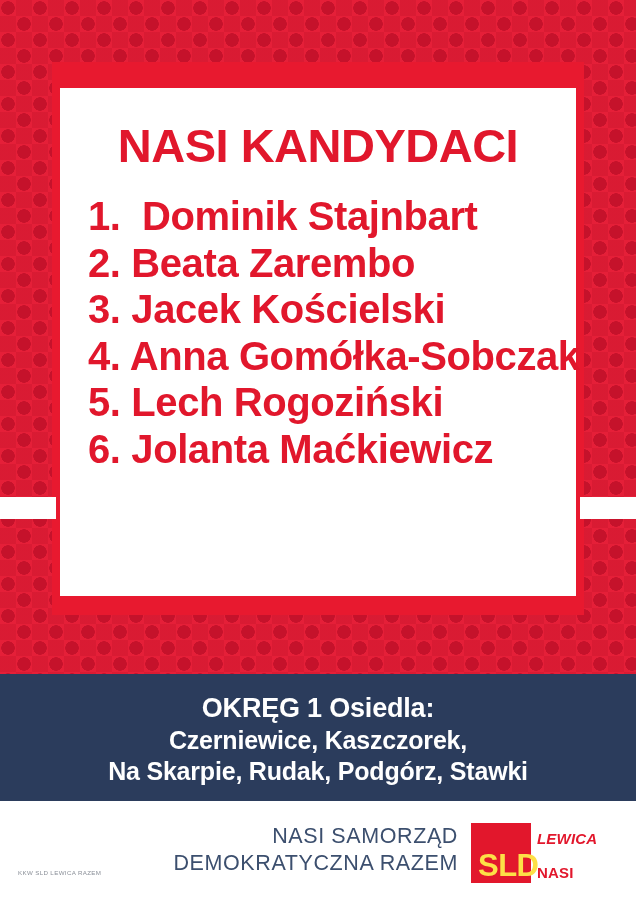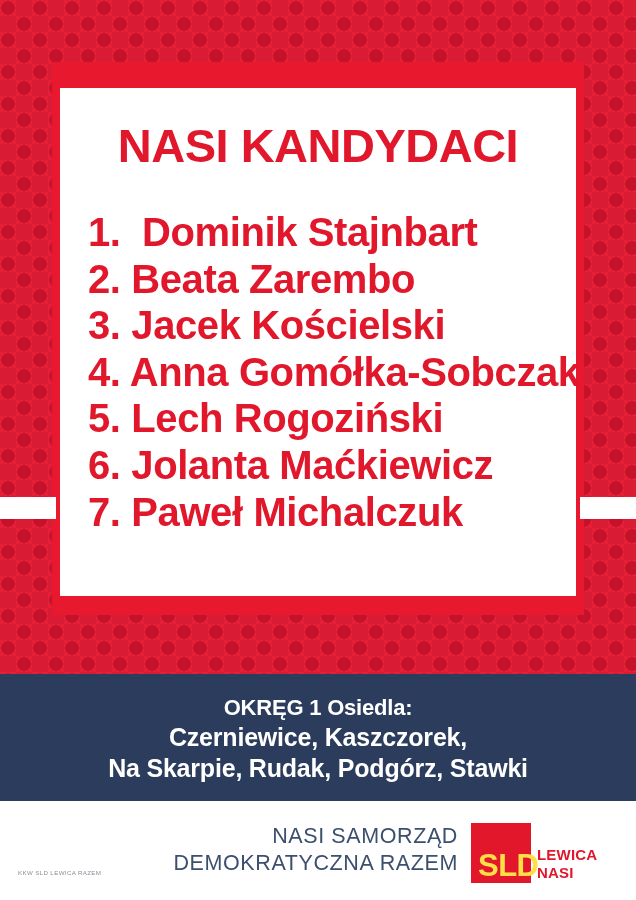--- a/index.html
+++ b/index.html
@@ -89,21 +89,21 @@
     padding: 34px 16px 0 16px;
   }
 
   .poster-title {
     color: #e1172c;
     font-size: 47px;
     font-weight: bold;
     letter-spacing: -0.5px;
     text-align: center;
     line-height: 1;
-    margin: 0 0 40px 0;
+    margin: 0 0 24px 0;
     white-space: nowrap;
   }
 
   .candidate-list {
     list-style: none;
     margin: 0;
     padding: 0 0 0 12px;
   }
   .candidate-row {
     color: #e1172c;
@@ -132,21 +132,21 @@
     z-index: 2;
     display: flex;
     flex-direction: column;
     align-items: center;
     justify-content: center;
     box-sizing: border-box;
     padding-top: 4px;
   }
   .district-heading {
     color: #ffffff;
-    font-size: 22px;
+    font-size: 27px;
     font-weight: bold;
     letter-spacing: -0.2px;
     line-height: 1.22;
     text-align: center;
     white-space: nowrap;
   }
   .district-line {
     color: #ffffff;
     font-size: 25px;
     font-weight: bold;
@@ -211,21 +211,21 @@
   }
   .logo-lewica, .logo-razem {
     position: absolute;
     left: 66px;
     color: #e2172c;
     font-size: 15px;
     font-weight: bold;
     letter-spacing: 0.2px;
     line-height: 1;
   }
-  .logo-lewica { top: 24px; }
+  .logo-lewica { top: 8px; font-style: italic; }
   .logo-razem  { top: 42px; }
 
   
   .fine-print {
     position: absolute;
     left: 18px;
     top: 869px;
     color: #8a8f98;
     font-size: 6.2px;
     letter-spacing: 0.35px;
@@ -250,21 +250,20 @@
   <div class="card-inner">
     <div class="poster-title">NASI KANDYDACI</div>
 
     <ul class="candidate-list">
       <li class="candidate-row"><span class="num">1.</span>&nbsp; <span class="cname">Dominik Stajnbart</span></li>
       <li class="candidate-row"><span class="num">2.</span> <span class="cname">Beata Zarembo</span></li>
       <li class="candidate-row"><span class="num">3.</span> <span class="cname">Jacek Kościelski</span></li>
       <li class="candidate-row"><span class="num">4.</span> <span class="cname">Anna Gomółka-Sobczak</span></li>
       <li class="candidate-row"><span class="num">5.</span> <span class="cname">Lech Rogoziński</span></li>
       <li class="candidate-row"><span class="num">6.</span> <span class="cname">Jolanta Maćkiewicz</span></li>
-      <li class="candidate-row"><span class="num">7.</span> <span class="cname">Paweł Michalczuk</span></li>
     </ul>
   </div>
 
   <div class="district-band">
     <div class="district-heading">OKRĘG 1 Osiedla:</div>
     <div class="district-line">Czerniewice, Kaszczorek,</div>
     <div class="district-line">Na Skarpie, Rudak, Podgórz, Stawki</div>
   </div>
 
   <div class="footer">

